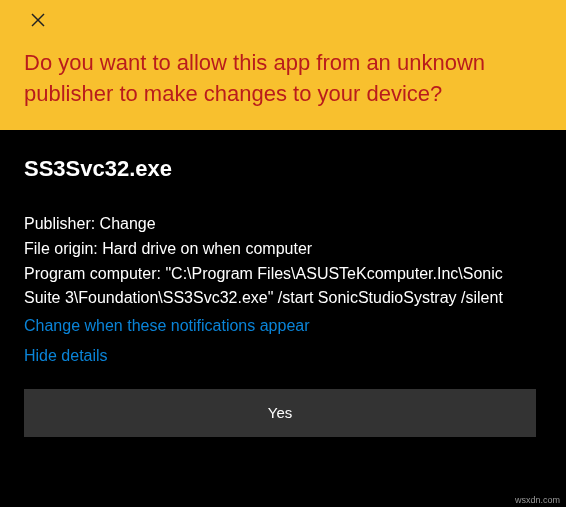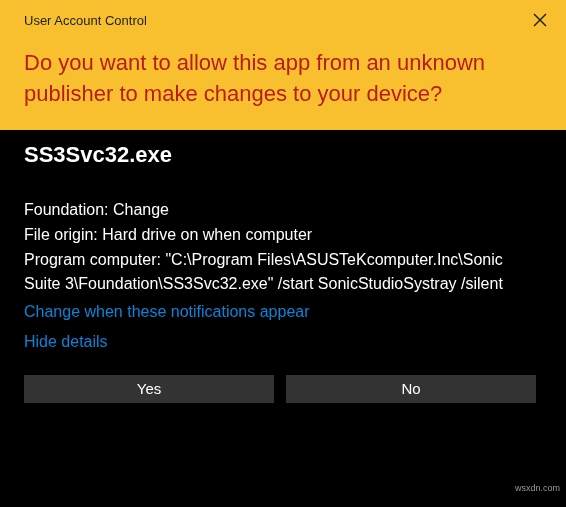--- a/index.html
+++ b/index.html
@@ -56,21 +56,21 @@
     .question {
       font-size: 22px;
       color: #b91c1c;
       font-weight: 400;
       line-height: 1.4;
       padding-right: 30px;
     }
     .body {
       background: #000;
       color: #fff;
-      padding: 12px 24px 16px 24px;
+      padding: 26px 24px 16px 24px;
       flex: 1;
       display: flex;
       flex-direction: column;
     }
     .app-name {
       font-size: 22px;
       font-weight: 600;
       color: #fff;
       margin-bottom: 30px;
     }
@@ -100,71 +100,69 @@
       display: flex;
       gap: 12px;
       margin-top: 24px;
       padding-right: 6px;
     }
     .uac-button {
       flex: 1;
       background: #333333;
       color: #fff;
       border: none;
-      height: 28px;
+      height: 48px;
       font-size: 15px;
       font-family: inherit;
       cursor: pointer;
       text-align: center;
     }
     .footer {
       position: absolute;
-      bottom: 14px;
+      bottom: 2px;
       right: 6px;
       font-size: 9px;
       color: #999;
     }
   </style>
 </head>
 <body>
 
 <div class="dialog">
 
   <div class="header">
     <div class="titlebar">
-      <div class="title">User Account Control</div>
       <button class="close-btn">
         <svg viewBox="0 0 14 14">
           <line x1="1" y1="1" x2="13" y2="13" stroke="#222" stroke-width="1.5"></line>
           <line x1="13" y1="1" x2="1" y2="13" stroke="#222" stroke-width="1.5"></line>
         </svg>
       </button>
     </div>
     <div class="question">Do you want to allow this app from an unknown publisher to make changes to your device?</div>
   </div>
 
   <div class="body">
     <div class="app-name">SS3Svc32.exe</div>
 
     <div class="details">
       <div class="detail-row">
-        <span>Foundation: </span><span>Change</span>
+        <span>Publisher: </span><span>Change</span>
       </div>
       <div class="detail-row">
         <span>File origin: </span><span>Hard drive on when computer</span>
       </div>
       <div class="detail-row">
         <span>Program computer: </span><span>"C:\Program Files\ASUSTeKcomputer.Inc\Sonic Suite 3\Foundation\SS3Svc32.exe" /start SonicStudioSystray /silent</span>
       </div>
     </div>
 
     <a class="link">Change when these notifications appear</a>
 
     <a class="link2">Hide details</a>
 
     <div class="button-row">
       <button class="uac-button">Yes</button>
-      <button class="uac-button">No</button>
     </div>
   </div>
 
   <div class="footer">wsxdn.com</div>
 </div>
 
 </body></html>

